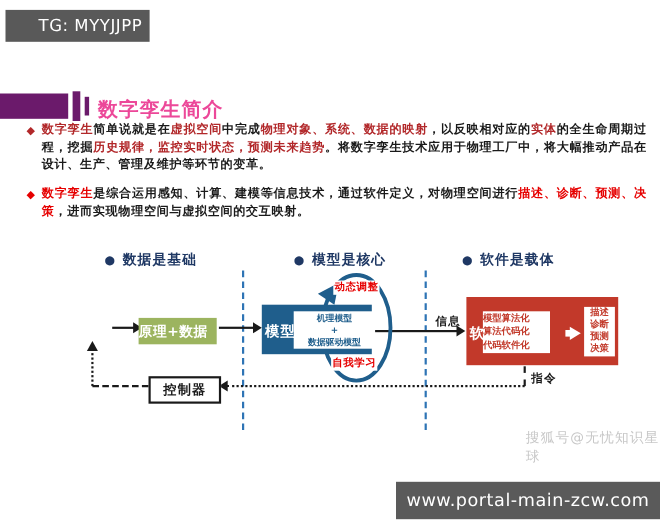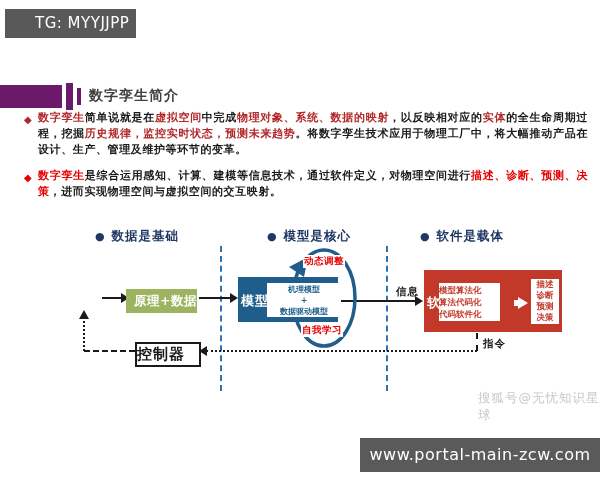--- a/index.html
+++ b/index.html
@@ -8,21 +8,21 @@
   .abs{position:absolute;}
 
   
   .tg-badge{left:5px;top:9px;width:131px;height:29px;background:#595959;color:#fff;
             font-size:15px;line-height:29px;padding-left:30px;box-sizing:border-box;letter-spacing:.5px;}
 
   
   .title-rect{left:0;top:85px;width:62px;height:23px;background:#6b1a6b;}
   .title-bar1{left:66px;top:83px;width:7px;height:27px;background:#6b1a6b;}
   .title-bar2{left:77px;top:88px;width:4px;height:17px;background:#6b1a6b;}
-  .title-text{left:89px;top:87px;font-size:14px;font-weight:bold;color:#404040;letter-spacing:1px;}
+  .title-text{left:89px;top:87px;font-size:18px;font-weight:bold;color:#ec4899;letter-spacing:1px;}
 
   
   .diamond{font-size:10px;line-height:16px;}
   .d1{left:24px;top:112px;color:#b2282a;}
   .d2{left:24px;top:170px;color:#e60000;}
   .para{left:38px;width:550px;font-size:11px;line-height:16px;letter-spacing:.6px;
         text-align:justify;color:#1a1a1a;}
   .p1{top:110px;font-weight:600;}
   .p2{top:168px;font-weight:bold;}
 
@@ -32,42 +32,42 @@
   .h1{left:95px;} .h2{left:267px;} .h3{left:420px;}
 
   
   .sep{top:246px;height:145px;width:0;border-left:2.5px dashed #2e74b5;}
   .sep1{left:220px;} .sep2{left:386px;}
 
   
   .phys-box{left:48px;top:284px;width:52px;height:21px;border:2px solid #1a1a1a;background:#fff;
             color:#b2282a;font-size:10px;font-weight:bold;text-align:center;line-height:21px;}
   .green-box{left:126px;top:289px;width:71px;height:24px;background:#9cb45f;color:#fff;
-             font-size:12.5px;font-weight:bold;text-align:right;line-height:24px;letter-spacing:.5px;}
+             font-size:12.5px;font-weight:bold;text-align:left;line-height:24px;letter-spacing:.5px;}
   .blue-box{left:238px;top:277px;width:100px;height:45px;background:#1f5e8c;z-index:3;}
   .model-label{left:241px;top:292px;color:#fff;font-size:13px;font-weight:bold;z-index:4;letter-spacing:1px;}
   .model-inner{left:267px;top:283px;width:74px;height:34px;background:#fff;z-index:4;
                color:#1f5e8c;font-size:8px;font-weight:bold;text-align:center;line-height:11px;padding-top:1px;box-sizing:border-box;}
   .loop-label{z-index:5;background:#fff;color:#e60000;font-size:9.5px;font-weight:bold;padding:0 1px;letter-spacing:.5px;}
   .loop-top{left:303px;top:255px;}
   .loop-bottom{left:301px;top:324px;}
   .ellipse-svg{left:289px;top:246px;z-index:2;}
 
   .red-box{left:424px;top:270px;width:138px;height:62px;background:#c2392a;z-index:3;}
   .sw-label{left:427px;top:294px;color:#fff;font-size:13px;font-weight:bold;z-index:4;letter-spacing:1px;}
   .sw-steps{left:439px;top:283px;width:61px;height:38px;background:#fff;z-index:4;color:#c2392a;
             font-size:8.5px;font-weight:bold;line-height:12px;padding-top:1px;box-sizing:border-box;}
   .sw-out{left:531px;top:279px;width:28px;height:45px;background:#fff;z-index:4;color:#c2392a;
           font-size:8.5px;font-weight:bold;text-align:center;line-height:11px;box-sizing:border-box;}
   .warrow{left:518px;top:297px;z-index:4;width:0;height:0;border-left:10px solid #fff;
           border-top:6px solid transparent;border-bottom:6px solid transparent;}
   .warrow-stem{left:514px;top:300px;z-index:4;width:6px;height:6px;background:#fff;}
 
   .ctrl-box{left:135px;top:342px;width:62px;height:21px;border:2px solid #1a1a1a;background:#fff;
-            color:#1a1a1a;font-size:15px;font-weight:bold;line-height:21px;letter-spacing:1px;}
+            color:#1a1a1a;font-size:12px;font-weight:bold;text-align:center;line-height:21px;letter-spacing:1px;}
 
   
   .flow-label{font-size:10.5px;font-weight:bold;color:#1a1a1a;letter-spacing:1px;}
   .info-label{left:396px;top:285px;}
   .cmd-label{left:483px;top:337px;}
 
   
   .hline{height:0;border-top:2px solid #1a1a1a;}
   .l-a1{left:102px;top:297px;width:21px;}
   .l-a2{left:199px;top:297px;width:33px;}

